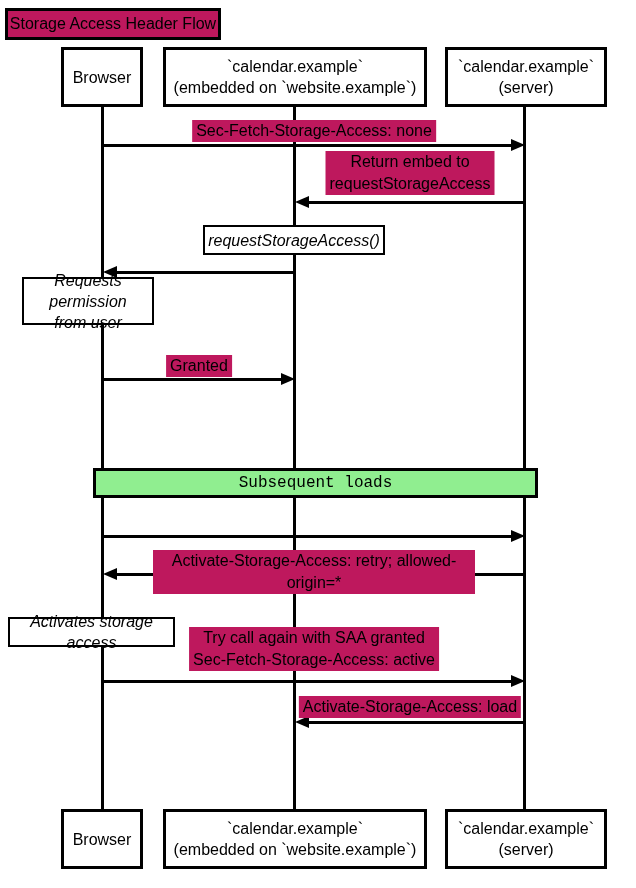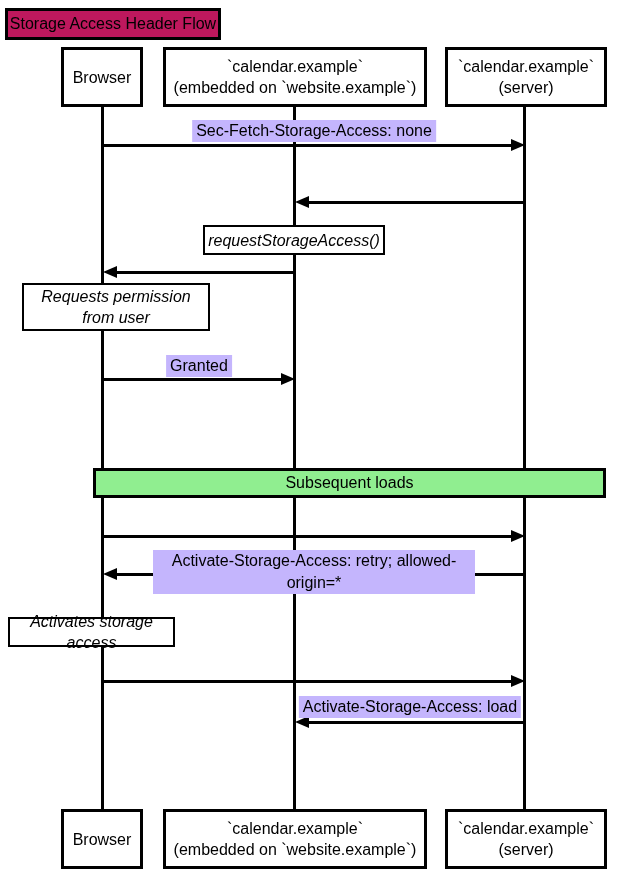--- a/index.html
+++ b/index.html
@@ -29,35 +29,35 @@
   .lifeline.server{left:523px}
   .arrow{position:absolute;height:13px}
   .arrow .shaft{position:absolute;top:5px;height:3px;background:#000;left:0;right:0}
   .arrow.to-right .shaft{right:5px}
   .arrow.to-left .shaft{left:5px}
   .arrow .head{position:absolute;width:0;height:0;top:0;
     border-top:6.5px solid transparent;border-bottom:6.5px solid transparent}
   .arrow.to-right .head{right:0;border-left:14px solid #000}
   .arrow.to-left .head{left:0;border-right:14px solid #000}
   .msg-label{
-    position:absolute;transform:translateX(-50%);background:#c4b5fd;
+    position:absolute;transform:translateX(-50%);background:#be185d;
     font-size:16px;line-height:22px;text-align:center;white-space:pre-line;
     padding:0 4px;
   }
   .note{
     position:absolute;border:2px solid #000;background:#fff;box-sizing:border-box;
     display:flex;align-items:center;justify-content:center;text-align:center;
     font-size:16px;line-height:21px;white-space:pre-line;font-style:italic;
   }
   .note.bold-border{border-width:3px}
   .band{
-    position:absolute;left:93px;top:468px;width:513px;height:30px;
+    position:absolute;left:93px;top:468px;width:445px;height:30px;
     background:#90EE90;border:3px solid #000;box-sizing:border-box;
     display:flex;align-items:center;justify-content:center;
-    font-size:16px;text-align:center;
+    font-size:16px;text-align:center;font-family:Liberation Mono, monospace;
   }
 </style>
 </head>
 <body>
 
 <div class="stage">
 
   <div class="lifeline browser"></div>
   <div class="lifeline embed"></div>
   <div class="lifeline server"></div>
@@ -95,31 +95,35 @@
     <div class="head"></div>
   </div>
 
   <div class="band">
     <span>Subsequent loads</span>
   </div>
 
   <div class="note" style="left:203px;top:225px;width:182px;height:30px">
     <span>requestStorageAccess()</span>
   </div>
-  <div class="note" style="left:22px;top:283px;width:188px;height:48px">
+  <div class="note" style="left:22px;top:277px;width:132px;height:48px">
     <span>Requests permission
 from user</span>
   </div>
   <div class="note" style="left:8px;top:617px;width:167px;height:30px">
     <span>Activates storage access</span>
   </div>
 
   <div class="msg-label" style="left:314px;top:120px">Sec-Fetch-Storage-Access: none</div>
+  <div class="msg-label" style="left:410px;top:151px">Return embed to
+requestStorageAccess</div>
   <div class="msg-label" style="left:199px;top:355px">Granted</div>
   <div class="msg-label" style="left:314px;top:550px">Activate-Storage-Access: retry; allowed-origin=*</div>
+  <div class="msg-label" style="left:314px;top:627px">Try call again with SAA granted
+Sec-Fetch-Storage-Access: active</div>
   <div class="msg-label" style="left:410px;top:696px">Activate-Storage-Access: load</div>
 
   <div class="pbox top browser">
     <span>Browser</span>
   </div>
   <div class="pbox top embed">
     <span>`calendar.example`
 (embedded on `website.example`)</span>
   </div>
   <div class="pbox top server">

